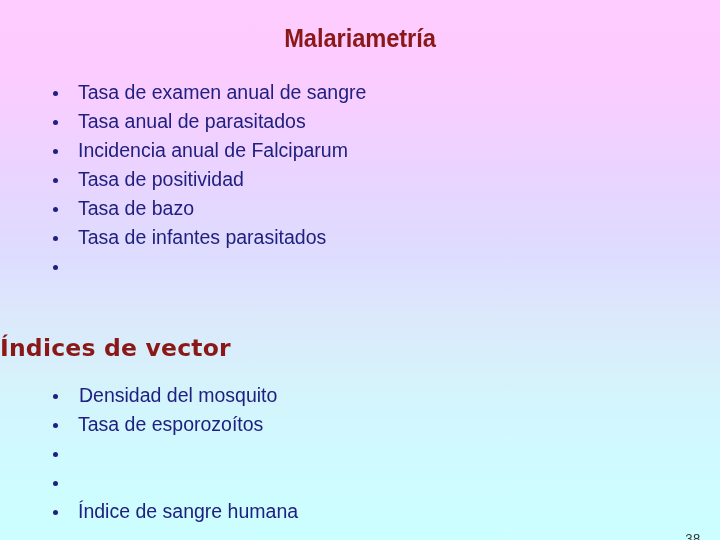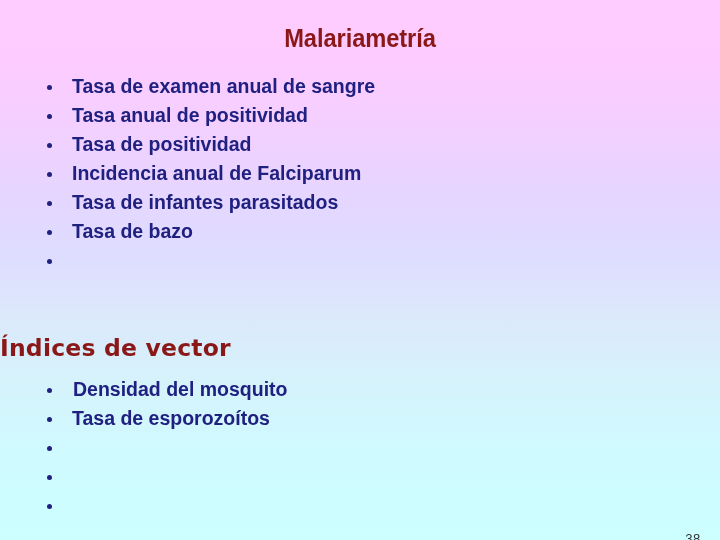--- a/index.html
+++ b/index.html
@@ -59,24 +59,23 @@
     text-align: left;
     box-sizing: border-box;
     letter-spacing: 0.2px;
   }
 
   
   .bullet-list {
     position: absolute;
     left: 0;
     width: 708px;
-    margin: 4px;
+    margin: 10px;
     padding: 0;
     list-style: none;
-    font-weight: bold;
   }
   #list-malariametria { top: 68px; }
   #list-vector        { top: 371px; }
 
   .bullet-item {
     position: relative;
     height: 29px;
     line-height: 29px;
     padding-left: 68px;
     color: #202080;
@@ -115,37 +114,37 @@
 
   <div id="title-main" class="slide-title">Malariametría</div>
 
   <ul id="list-malariametria" class="bullet-list">
     <li class="bullet-item">
       <span class="dot"></span>
       <span>Tasa de examen anual de sangre</span>
     </li>
     <li class="bullet-item">
       <span class="dot"></span>
-      <span>Tasa anual de positividad</span>
+      <span>Tasa anual de parasitados</span>
+    </li>
+    <li class="bullet-item">
+      <span class="dot"></span>
+      <span>Incidencia anual de Falciparum</span>
     </li>
     <li class="bullet-item">
       <span class="dot"></span>
       <span>Tasa de positividad</span>
     </li>
     <li class="bullet-item">
       <span class="dot"></span>
-      <span>Incidencia anual de Falciparum</span>
+      <span>Tasa de bazo</span>
     </li>
     <li class="bullet-item">
       <span class="dot"></span>
       <span>Tasa de infantes parasitados</span>
-    </li>
-    <li class="bullet-item">
-      <span class="dot"></span>
-      <span>Tasa de bazo</span>
     </li>
     <li class="bullet-item">
       <span class="dot"></span>
     </li>
   </ul>
 
   <div id="title-vector" class="slide-title">Índices de vector</div>
 
   <ul id="list-vector" class="bullet-list">
     <li class="bullet-item">
@@ -157,18 +156,19 @@
       <span>Tasa de esporozoítos</span>
     </li>
     <li class="bullet-item">
       <span class="dot"></span>
     </li>
     <li class="bullet-item">
       <span class="dot"></span>
     </li>
     <li class="bullet-item">
       <span class="dot"></span>
+      <span>Índice de sangre humana</span>
     </li>
   </ul>
 
   <div id="page-number">38</div>
 
 </div>
 
 </body></html>

